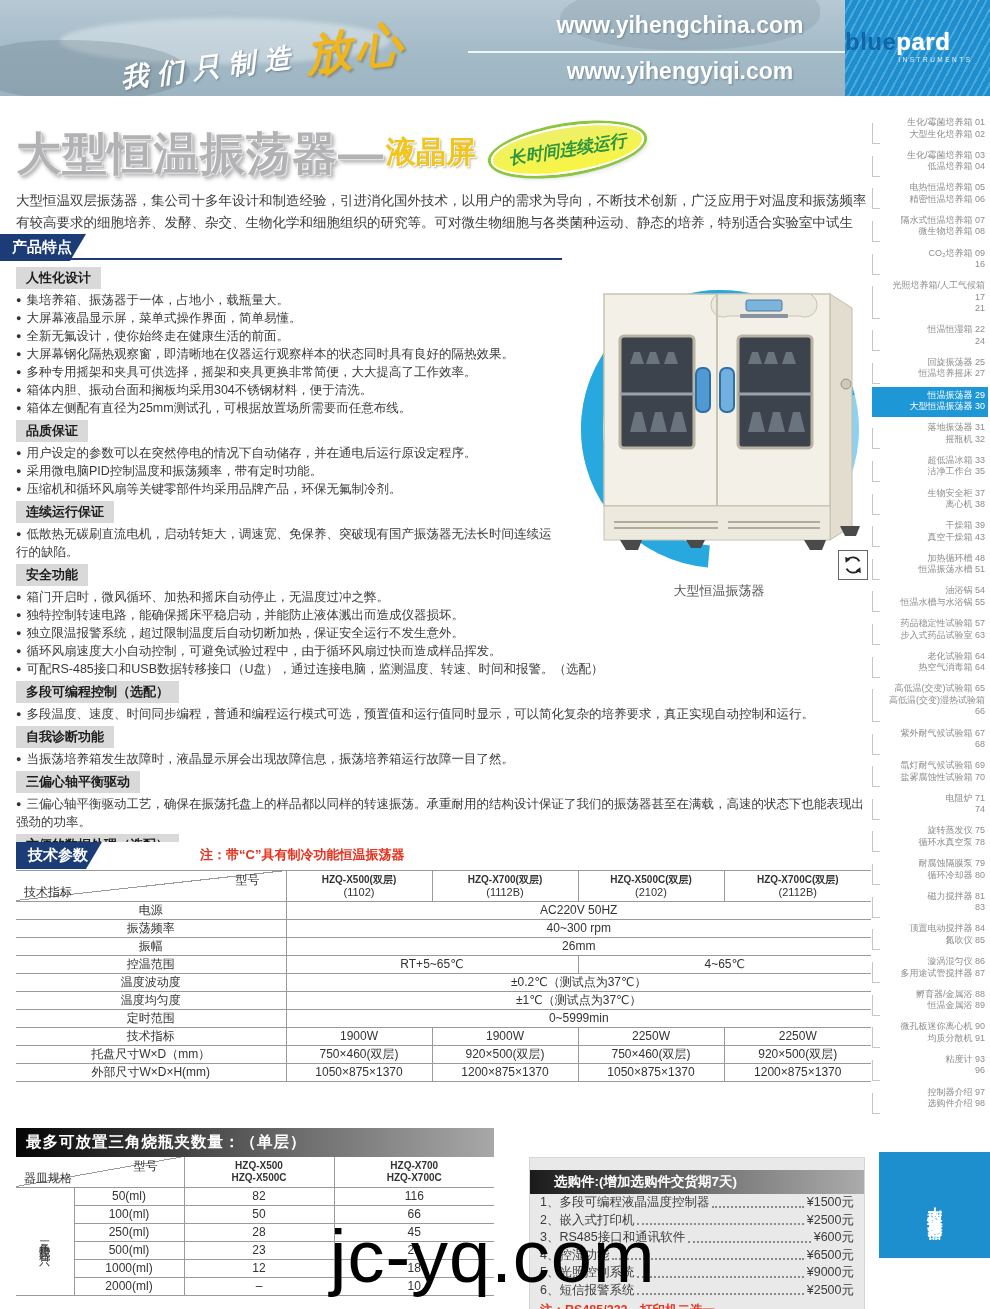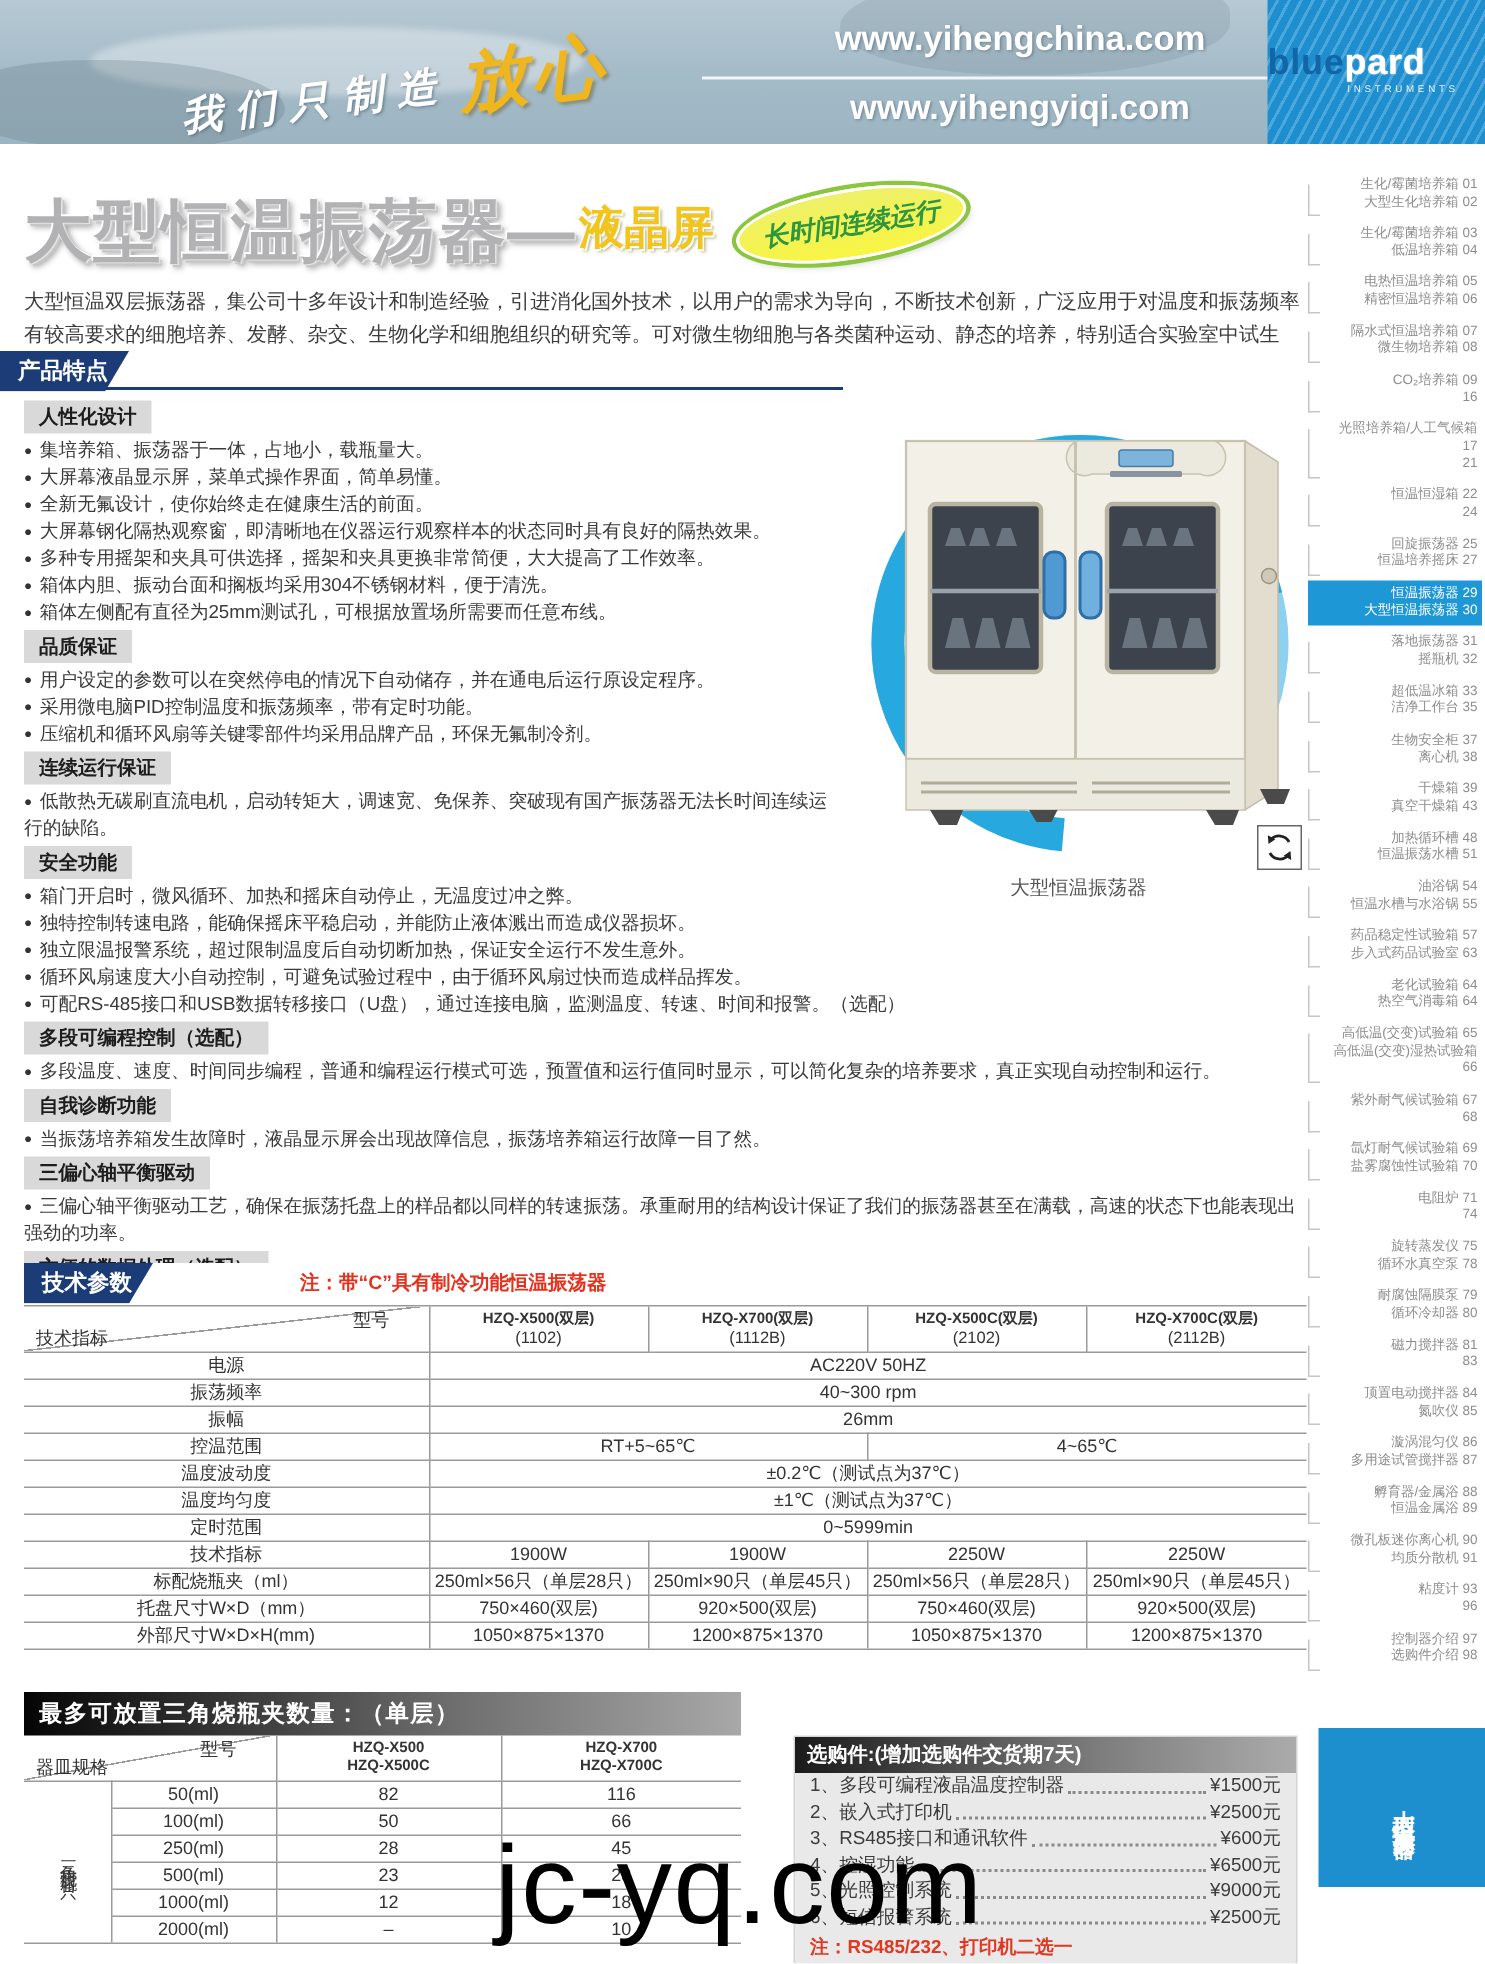--- a/index.html
+++ b/index.html
@@ -85,21 +85,21 @@
   .flask-banner { background:linear-gradient(90deg,#050505,#6e6e6e 60%,#a8a8a8); color:#fff; font-weight:bold;
     font-size:15.5px; padding:4px 10px; letter-spacing:1px; }
   .flask-table-wrap { border-bottom:1px solid #9a9a9a; }
   .flask td { height:18px; }
   .flask .vlabel { writing-mode:vertical-rl; text-orientation:upright; letter-spacing:3px; font-size:11.5px; padding:4px 0; }
 
   
   .options { position:absolute; left:530px; top:1158px; width:334px; background:#e9e9e9; padding-bottom:7px;
     box-shadow:0 0 0 1px #d5d5d5; }
   .options-banner { background:linear-gradient(90deg,#1a1a1a,#7c7c7c 60%,#ababab); color:#fff; font-weight:bold;
-    font-size:13.5px; padding:3px 8px; }
+    font-size:13.5px; padding:3px 24px;margin-top:12px; }
   .opt-row { display:flex; align-items:flex-end; font-size:12.5px; line-height:17.5px; padding:0 10px; color:#3c3c3c; }
   .opt-dots { flex:1; border-bottom:2px dotted #8a8a8a; margin:0 3px 4px; }
   .options-note { color:#e03822; font-size:12.5px; font-weight:bold; padding:3px 10px 0; }
 
   
   .side-tab { position:absolute; left:879px; top:1152px; width:111px; height:106px; background:#1e8fce;
     display:flex; align-items:center; justify-content:center; }
   .side-tab span { writing-mode:vertical-rl; text-orientation:upright; color:#fff; font-size:15px; font-weight:bold; letter-spacing:3px; }
   .watermark { position:absolute; left:330px; top:1214px; font-size:74px; color:#000; font-weight:500;
     letter-spacing:1px; z-index:40; }
@@ -422,27 +422,20 @@
           <tr>
             <td class="label">定时范围</td>
             <td colspan="4">0~5999min</td>
           </tr>
           <tr>
             <td class="label">技术指标</td>
             <td>1900W</td>
             <td>1900W</td>
             <td>2250W</td>
             <td>2250W</td>
-          </tr>
-          <tr>
-            <td class="label">标配烧瓶夹（ml）</td>
-            <td>250ml×56只（单层28只）</td>
-            <td>250ml×90只（单层45只）</td>
-            <td>250ml×56只（单层28只）</td>
-            <td>250ml×90只（单层45只）</td>
           </tr>
           <tr>
             <td class="label">托盘尺寸W×D（mm）</td>
             <td>750×460(双层)</td>
             <td>920×500(双层)</td>
             <td>750×460(双层)</td>
             <td>920×500(双层)</td>
           </tr>
           <tr>
             <td class="label">外部尺寸W×D×H(mm)</td>

